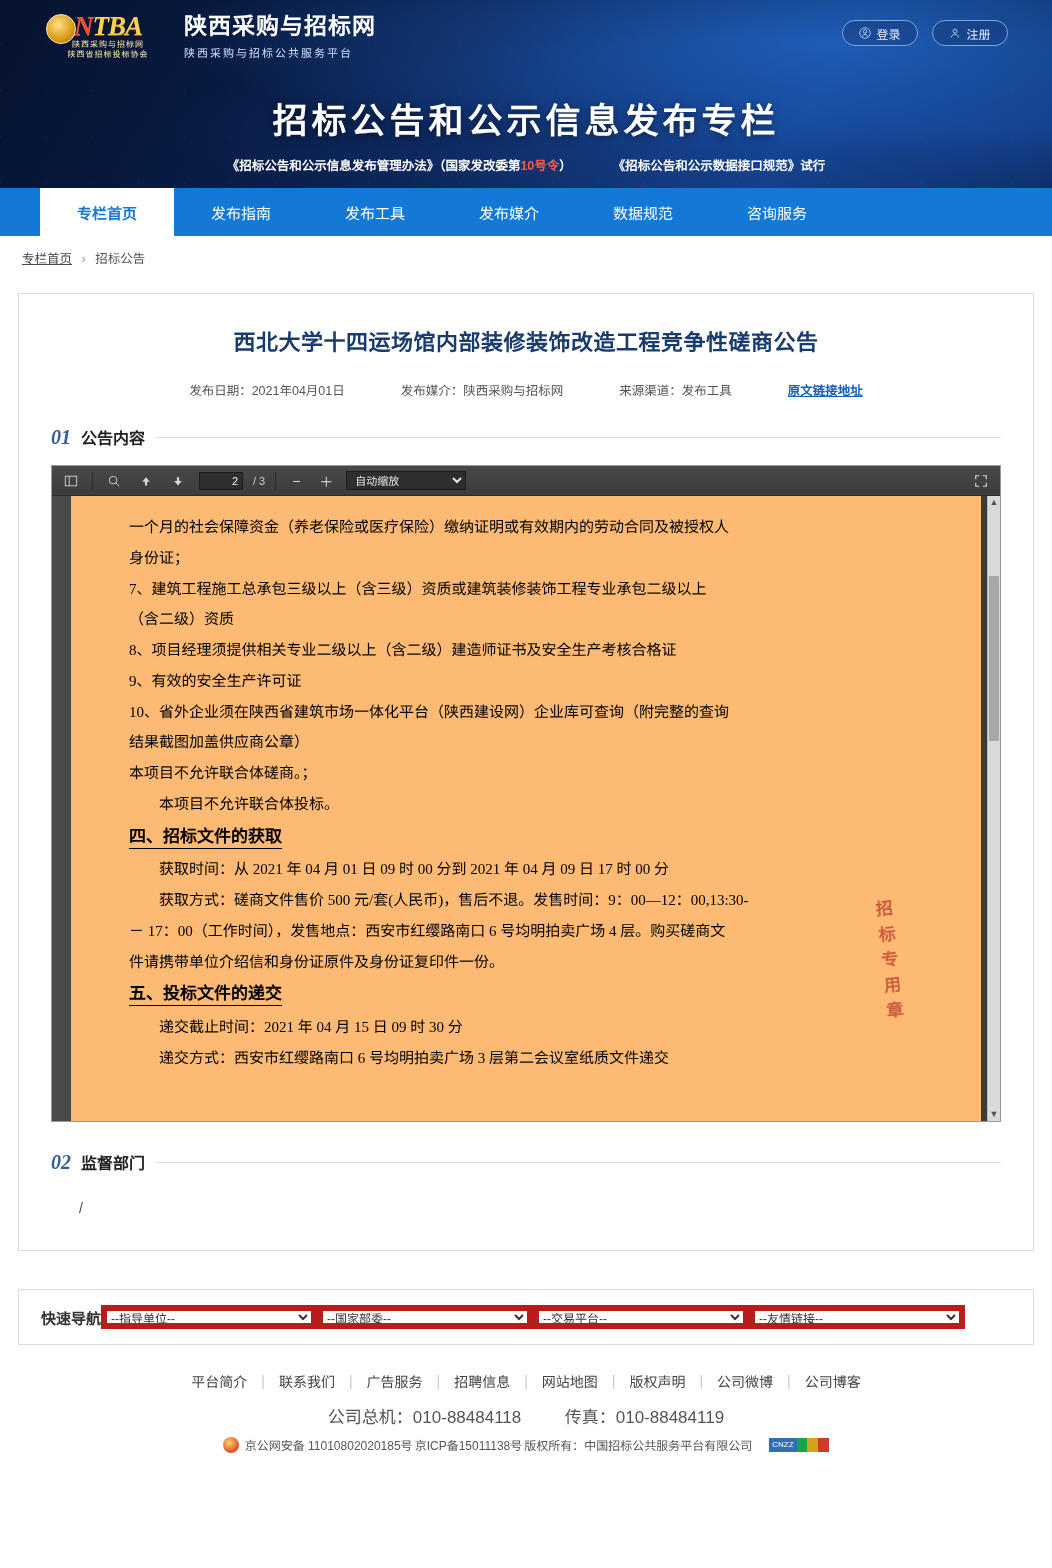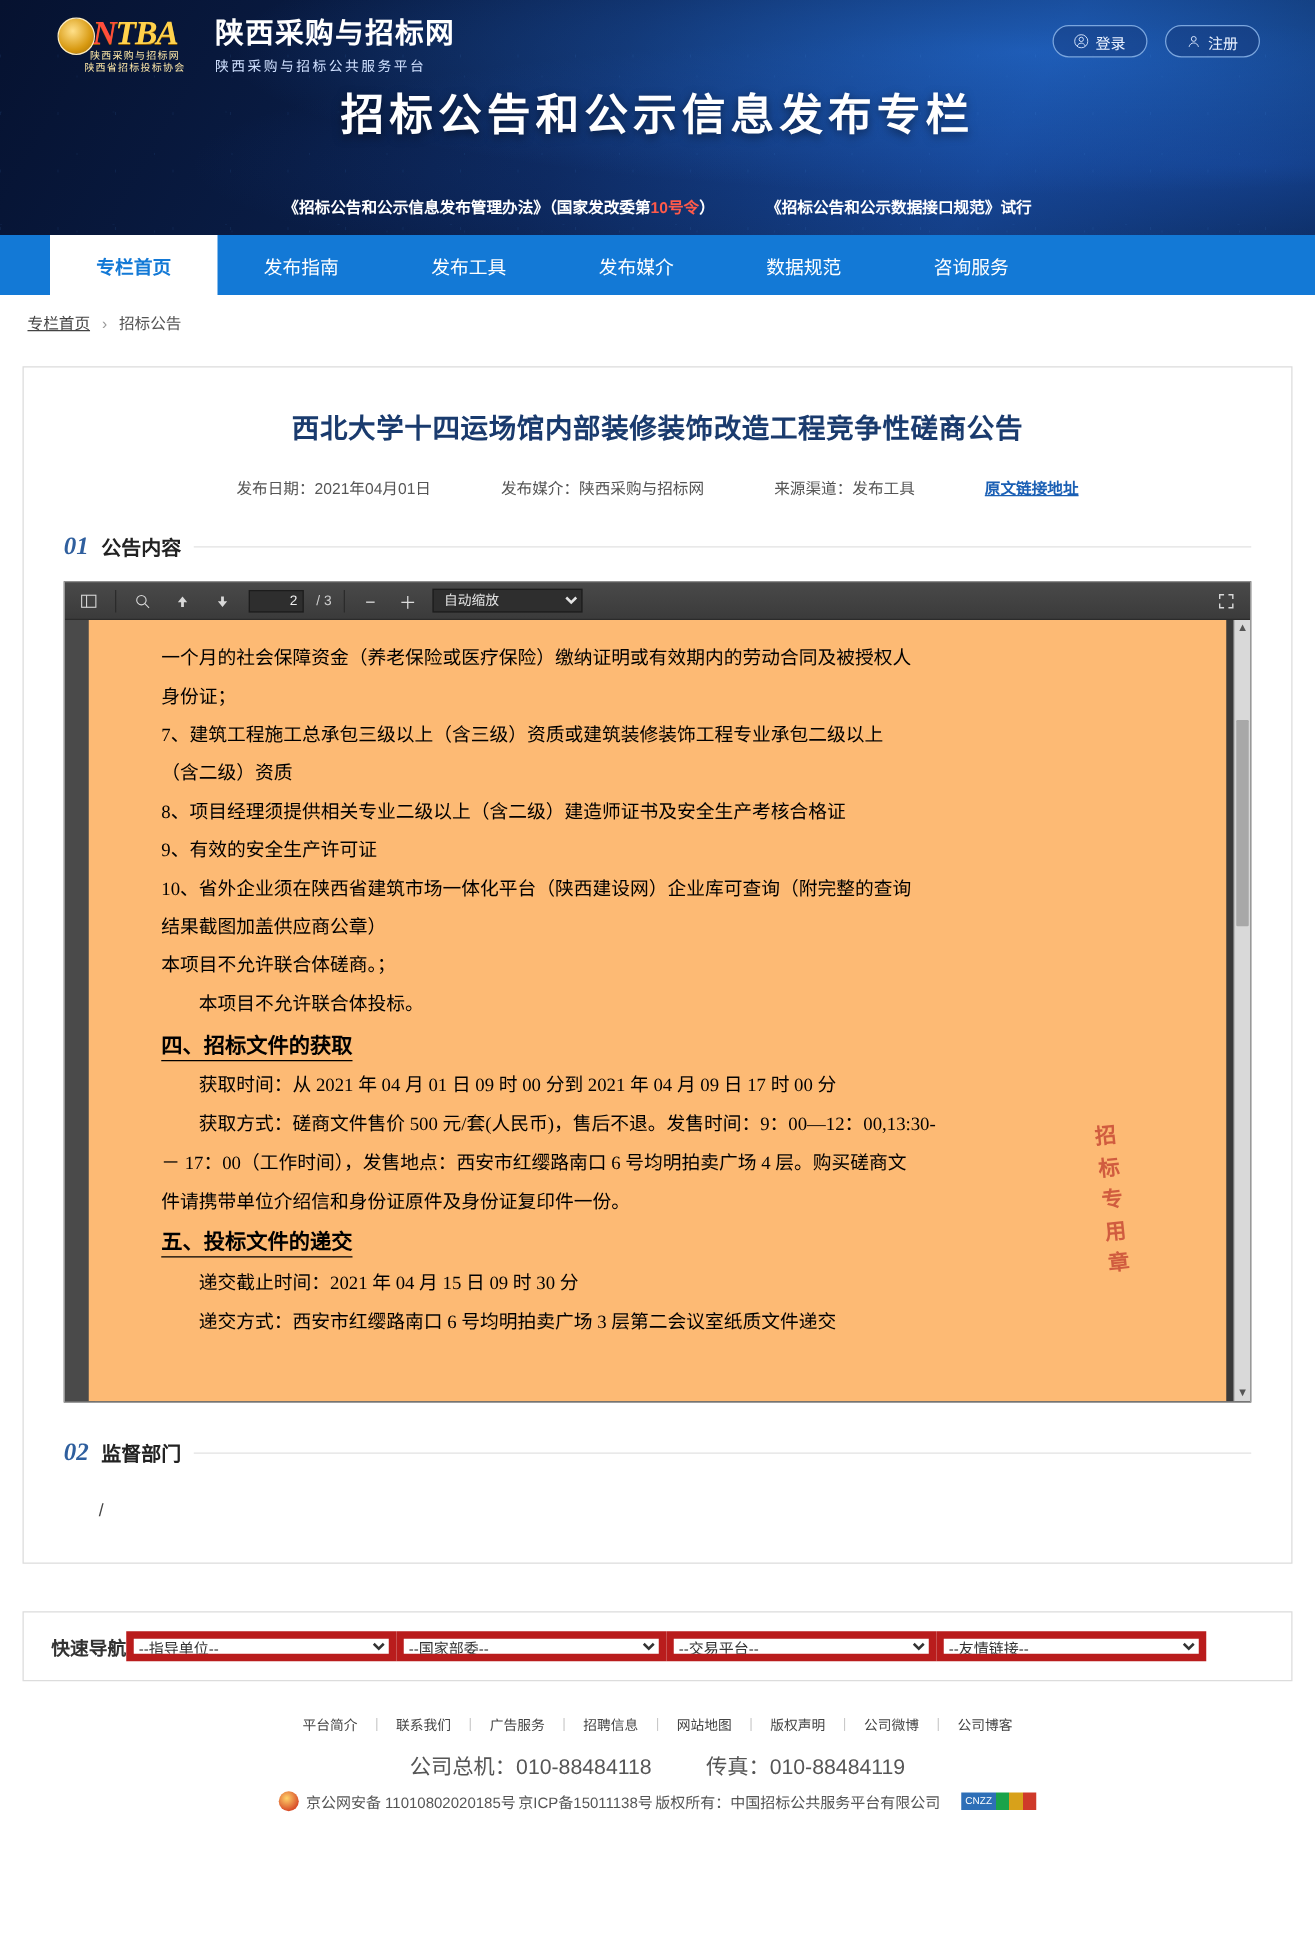--- a/index.html
+++ b/index.html
@@ -27,21 +27,21 @@
     position: absolute; inset: 0;
     background-image:
       linear-gradient(72deg, rgba(90,170,255,0.10) 1px, transparent 1px),
       linear-gradient(-64deg, rgba(90,170,255,0.09) 1px, transparent 1px),
       linear-gradient(28deg, rgba(90,170,255,0.07) 1px, transparent 1px);
     background-size: 46px 46px, 62px 62px, 90px 90px;
     opacity: .85;
   }
   .logo-wrap {
     position: absolute; left: 44px; top: 10px;
-    display: flex; align-items: center; 
+    display: flex; align-items: center; gap: 12px;
   }
   .logo-badge {
     width: 128px; height: 52px; position: relative;
     display: flex; flex-direction: column; align-items: center; justify-content: center;
   }
   .logo-mark {
     font-family: "Liberation Serif", serif;
     font-size: 27px; font-weight: bold; font-style: italic;
     color: #ffd24d; letter-spacing: -1px; line-height: 1;
     text-shadow: 0 1px 0 #8a5a00;
@@ -68,21 +68,21 @@
     display: flex; gap: 14px;
   }
   .auth-btn {
     width: 76px; height: 26px; border: 1px solid #7ba6de;
     border-radius: 13px; color: #eaf2ff; font-size: 12px;
     display: flex; align-items: center; justify-content: center; gap: 5px;
     background: rgba(20,50,110,0.35); cursor: pointer;
   }
   .auth-btn svg { display:block; }
   .header-title {
-    position: absolute; top: 63px; left: 0; right: 0; text-align: center;
+    position: absolute; top: 92px; left: 0; right: 0; text-align: center;
     font-size: 35px; font-weight: bold; color: #fff; letter-spacing: 4px;
     text-shadow: 0 2px 8px rgba(0,0,0,.5);
   }
   .header-laws {
     position: absolute; top: 155px; left: 0; right: 0; text-align: center;
     font-size: 12.5px; font-weight: bold; color: #ffffff;
   }
   .header-laws .gap { display:inline-block; width: 34px; }
   .header-laws .red { color: #ff5a4a; }
 
@@ -205,21 +205,21 @@
   }
   .quicknav-label { font-size: 15px; font-weight: bold; color: #333; }
   .quicknav select {
     width: 216px; height: 24px; font-size: 12px; border: 6px solid #b91c1c;
     background: #fff; color: #333;
   }
 
   
   .footer { margin-top: 26px; padding-bottom: 26px; text-align: center; }
   .footer-links {
-    font-size: 11px; color: #444; display: flex; justify-content: center;
+    font-size: 14px; color: #444; display: flex; justify-content: center;
     align-items: center; gap: 0;
   }
   .footer-links a { color: #444; text-decoration: none; padding: 0 14px; }
   .footer-links .bar { color: #c9c9c9; }
   .footer-line {
     margin-top: 12px; font-size: 17px; color: #555;
   }
   .footer-line .sp { display: inline-block; width: 34px; }
   .footer-last {
     margin-top: 8px; font-size: 12px; color: #555;

